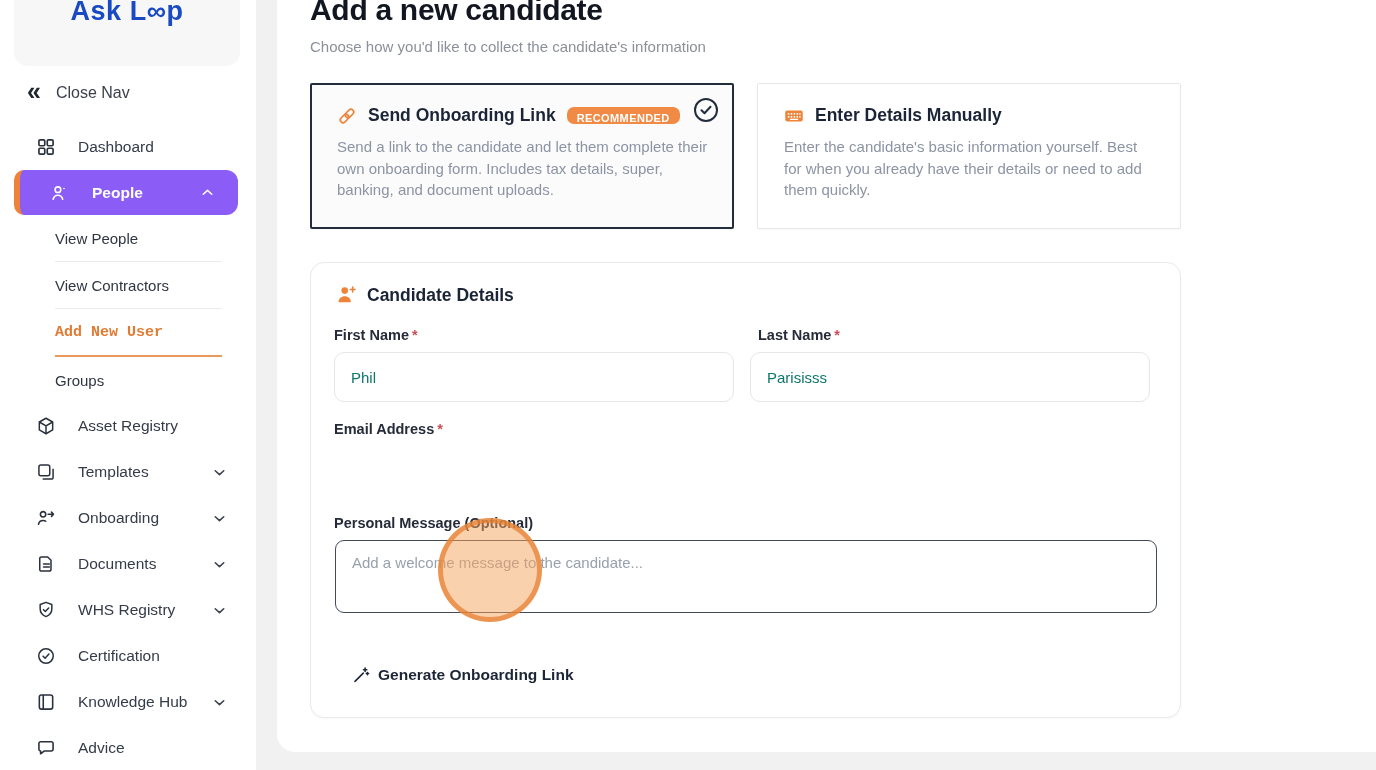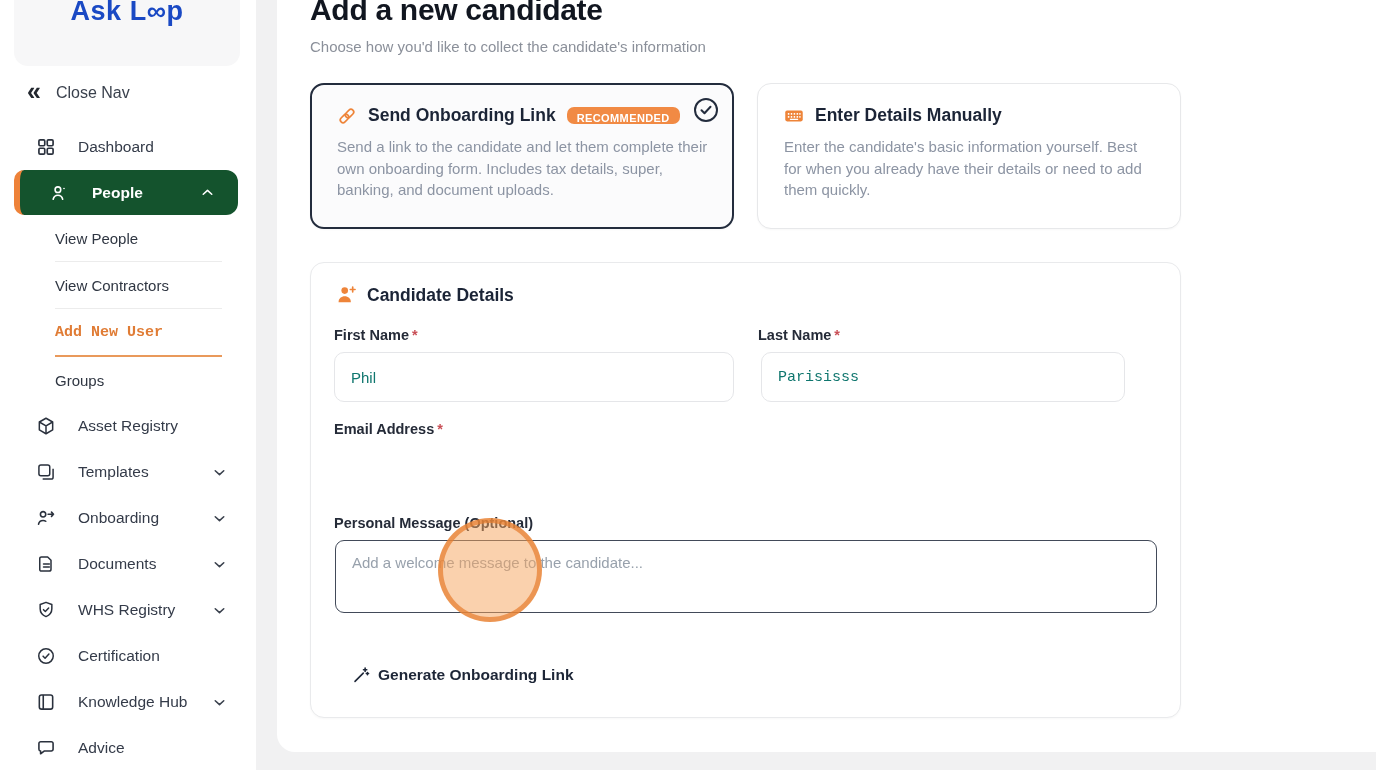--- a/index.html
+++ b/index.html
@@ -23,42 +23,42 @@
 
   .nav { margin-top:17px; }
   .nav-item { height:46px; display:flex; align-items:center; padding:0 28px 0 36px;
               color:#343B49; font-size:15.5px; cursor:pointer; }
   .nav-icon { width:20px; height:20px; margin-right:22px; flex:0 0 20px; display:inline-flex; color:#2A313D; }
   .nav-icon svg { width:100%; height:100%; }
   .nav-label { white-space:nowrap; }
   .nav-chevron { margin-left:auto; width:17px; height:17px; display:inline-flex; color:#3A414D; }
   .nav-chevron svg { width:100%; height:100%; }
 
-  .nav-item.active { background:#14532d; color:#fff; margin:0 18px 0 14px; height:45px;
+  .nav-item.active { background:#8b5cf6; color:#fff; margin:0 18px 0 14px; height:45px;
                      border-left:6px solid #EE8239; border-radius:10px 12px 12px 10px;
                      padding:0 22px 0 30px; font-weight:bold;align-items:center; }
   .nav-item.active .nav-icon { color:#fff; }
   .nav-item.active .nav-chevron { color:#fff; }
 
   .submenu-item { height:46px; display:flex; align-items:center; padding-left:55px;
                   font-size:15px; color:#2F3642; cursor:pointer; }
   .submenu-item.active { color:#E07C35; font-weight:bold;font-family:Liberation Mono, monospace; }
   .divider { height:1px; background:#ececec; margin:0 34px 0 55px; }
   .divider.orange { background:#E9995B; height:2px; }
 
   
   .panel { position:absolute; left:277px; right:0; top:0; height:752px; background:#fff;
            border-radius:0 0 0 18px; }
 
   .page-title { position:absolute; left:33px; top:-7px; margin:0; font-size:30px; font-weight:bold;
                 color:#111620; letter-spacing:-.3px; }
   .page-subtitle { position:absolute; left:33px; top:38px; margin:0; font-size:15px; color:#8B909A; }
 
   .cards { position:absolute; left:33px; top:83px; display:flex; gap:23px; }
-  .method-card { width:424px; height:146px; border:1px solid #E7E8EA; border-radius:14px; background:#fff;
+  .method-card { width:424px; height:146px; border:1px solid #E7E8EA; border-radius:2px; background:#fff;
                  position:relative; padding:21px 24px 0 26px; cursor:pointer;
                  box-shadow:0 1px 2px rgba(16,24,40,.03); }
   .method-card.selected { border:2px solid #232C3D; background:#FBFBFC; padding:20px 23px 0 25px; }
   .card-head { display:flex; align-items:center; gap:11px; }
   .card-icon { width:20px; height:20px; flex:0 0 20px; display:inline-flex; color:#EE8439; }
   .card-icon svg { width:100%; height:100%; }
   .card-title { font-size:17.5px; font-weight:bold; color:#1B2436; white-space:nowrap; }
   .badge { background:#F18A44; color:#fff; font-size:11px; font-weight:bold; letter-spacing:.4px;
            padding:5px 10px 0; border-radius:7px; white-space:nowrap; }
   .card-check { position:absolute; top:11px; right:12px; width:28px; height:28px; display:inline-flex; color:#232C3D; }
@@ -75,21 +75,21 @@
   .field-label { position:absolute; font-size:14.5px; font-weight:bold; color:#252B38; }
   .req { color:#C94F56; margin-left:3px; }
   .lbl-first { left:23px; top:64px; }
   .lbl-last  { left:447px; top:64px; }
   .lbl-email { left:23px; top:158px; }
   .lbl-pm    { left:23px; top:252px; }
 
   .text-input { position:absolute; height:50px; border:1px solid #E5E6E9; border-radius:10px;
                 padding:0 16px; font-size:15px; color:#0f766e; font-family:inherit; background:#fff; outline:none; }
   .inp-first { left:23px;  top:89px;  width:400px; }
-  .inp-last  { left:450px; top:89px;  width:364px;font-family:Liberation Mono, monospace; }
+  .inp-last  { left:439px; top:89px;  width:400px; }
   .inp-email { left:23px;  top:184px; width:824px; }
 
   .pm-textarea { position:absolute; left:24px; top:277px; width:822px; height:73px;
                  border:1.5px solid #424A59; border-radius:9px; padding:13px 16px; font-size:15px;
                  font-family:inherit; color:#30353F; resize:none; outline:none; background:#fff; }
   .pm-textarea::placeholder { color:#98A1AC; }
 
   .generate { position:absolute; left:41px; top:403px; display:flex; align-items:flex-start; gap:8px;
               background:none; border:none; padding:0; cursor:pointer; }
   .generate-icon { width:18px; height:18px; display:inline-flex; color:#1D2637; }

